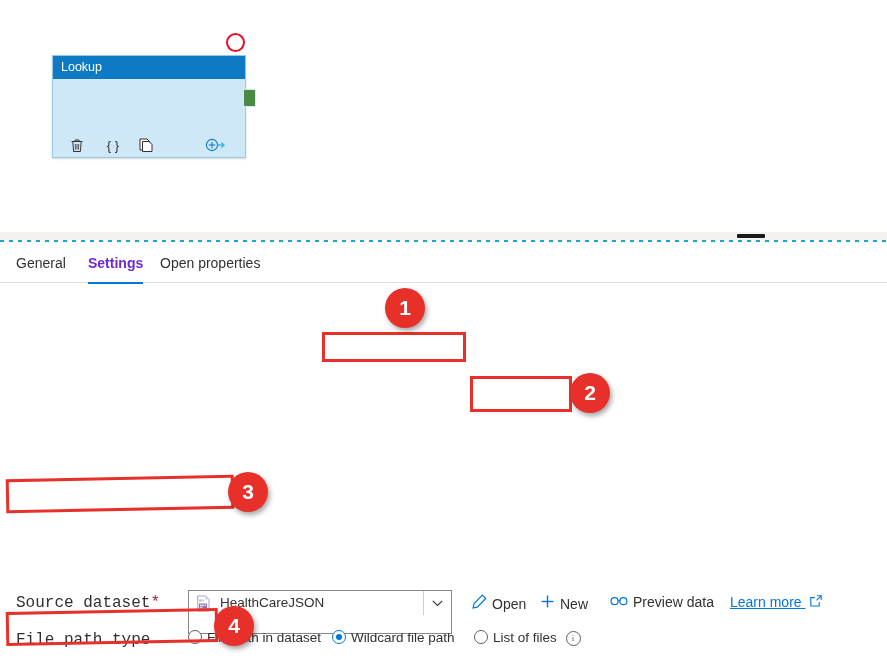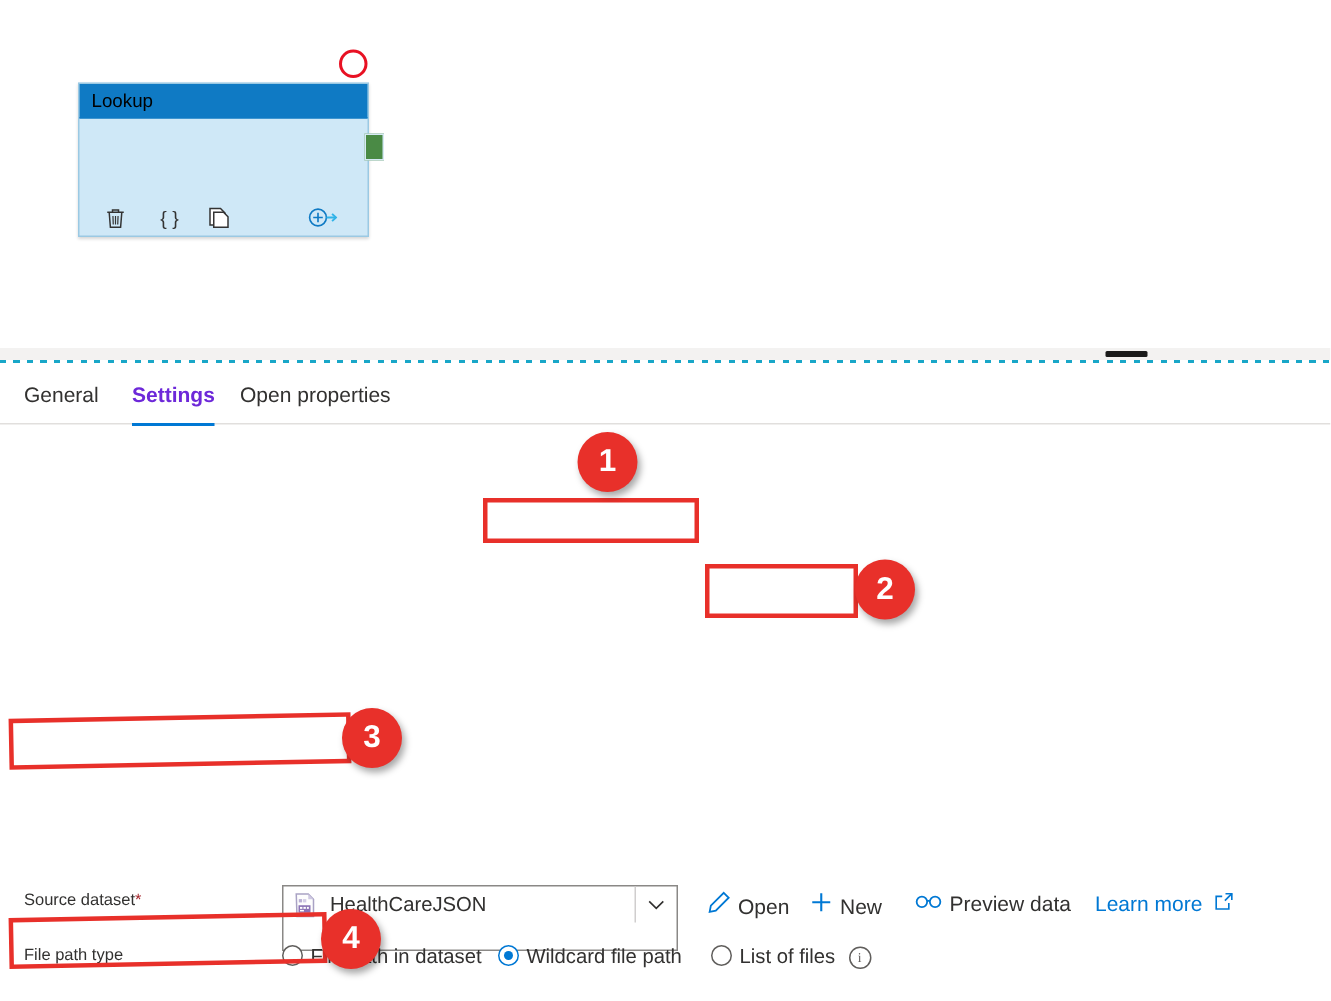--- a/index.html
+++ b/index.html
@@ -18,21 +18,21 @@
     position:absolute; left:226px; top:33px; width:15px; height:15px;
     border:2px solid #e81123; border-radius:50%; background:transparent;
   }
 
   .act-card {
     position:absolute; left:52px; top:55px; width:192px; height:101px;
     background:#cfe8f7; border:1px solid #9bc9e3;
     box-shadow:0 1px 2px rgba(0,0,0,.16);
   }
   .act-header {
-    height:22px; background:#0f7ac4; color:#000000;
+    height:22px; background:#0f7ac4; color:#ffffff;
     font-size:12.5px; line-height:22px; padding-left:8px;
     border-bottom:1px solid #0f7ac4;
   }
   .act-body { position:relative; height:54px; }
   .act-icon { position:absolute; left:14px; top:8px; width:36px; height:36px; }
   .act-title {
     position:absolute; left:58px; top:16px;
     font-size:14.5px; color:#201f1e; white-space:nowrap;
   }
   .act-footer {
@@ -78,21 +78,21 @@
   }
   .tab.active { font-weight:bold; color:#6d28d9; border-bottom:2px solid #0078d4; }
   .tab.t1 { left:16px; }
   .tab.t2 { left:88px; }
   .tab.t3 { left:160px; }
 
   
   .form { position:absolute; left:0; top:290px; width:887px; }
 
   .lbl {
-    position:absolute; font-size:11px; color:#323130; white-space:nowrap;
+    position:absolute; font-size:16px; color:#323130; white-space:nowrap;font-family:Liberation Mono, monospace;
   }
   .lbl .req { color:#a4262c; }
 
   .info-i {
     display:inline-block; width:13px; height:13px; line-height:12px;
     border:1px solid #605e5c; border-radius:50%; color:#605e5c;
     font-size:9px; text-align:center; vertical-align:1px; font-style:normal;
     font-family:"Liberation Serif", serif;
   }
 
@@ -241,21 +241,21 @@
     <span class="cmd" style="left:610px;">
       <span class="gl">
         <svg width="18" height="12" viewBox="0 0 18 12">
           <circle cx="4.6" cy="6.2" r="3.5" fill="none" stroke="#0078d4" stroke-width="1.2"></circle>
           <circle cx="13.4" cy="6.2" r="3.5" fill="none" stroke="#0078d4" stroke-width="1.2"></circle>
           <line x1="8.1" y1="5.6" x2="9.9" y2="5.6" stroke="#0078d4" stroke-width="1.2"></line>
         </svg>
       </span><span>Preview data</span>
     </span>
 
-    <span class="cmd link" style="left:730px;">
+    <span class="cmd link" style="left:730px;text-decoration:underline;">
       <span>Learn more</span>
       <span style="margin-left:5px;">
         <svg width="12" height="12" viewBox="0 0 12 12">
             <path d="M7 .8h4.2V5" fill="none" stroke="#0078d4" stroke-width="1.1"></path>
             <path d="M11.2.8L6.6 5.4" fill="none" stroke="#0078d4" stroke-width="1.1"></path>
             <path d="M9.2 7v4H.8V2.6h4" fill="none" stroke="#0078d4" stroke-width="1.1"></path>
           </svg>
       </span>
     </span>
 

